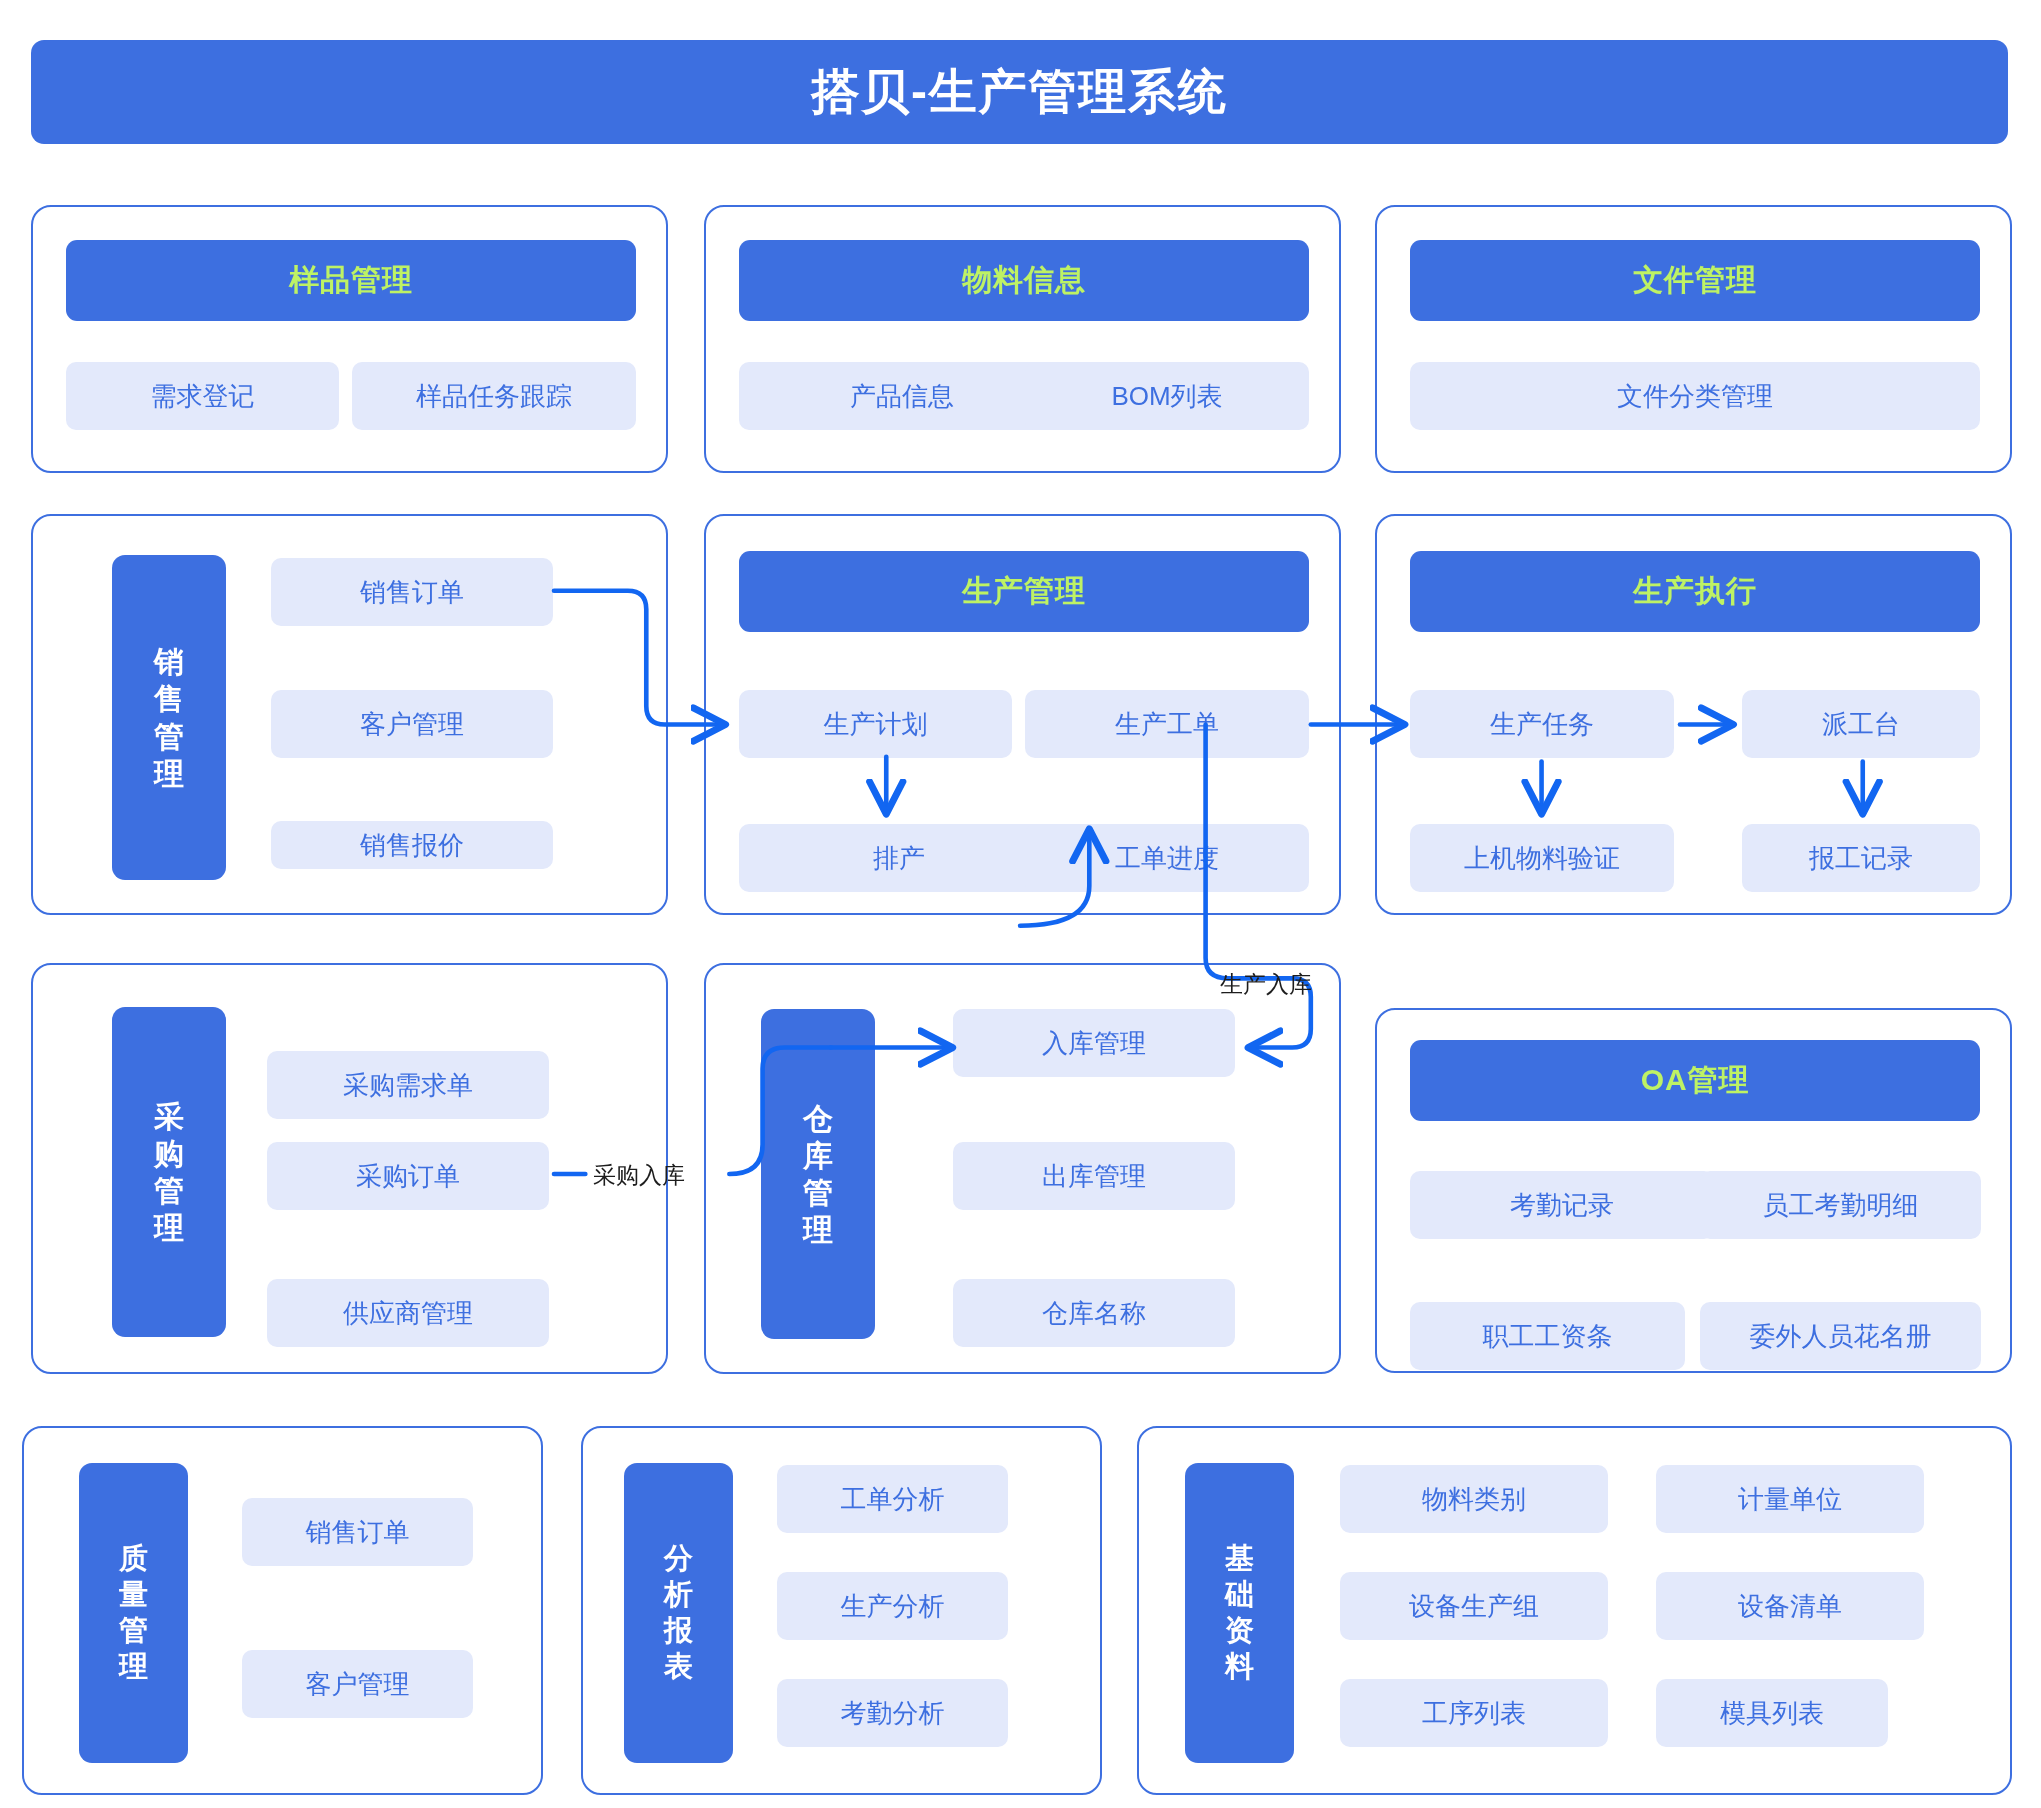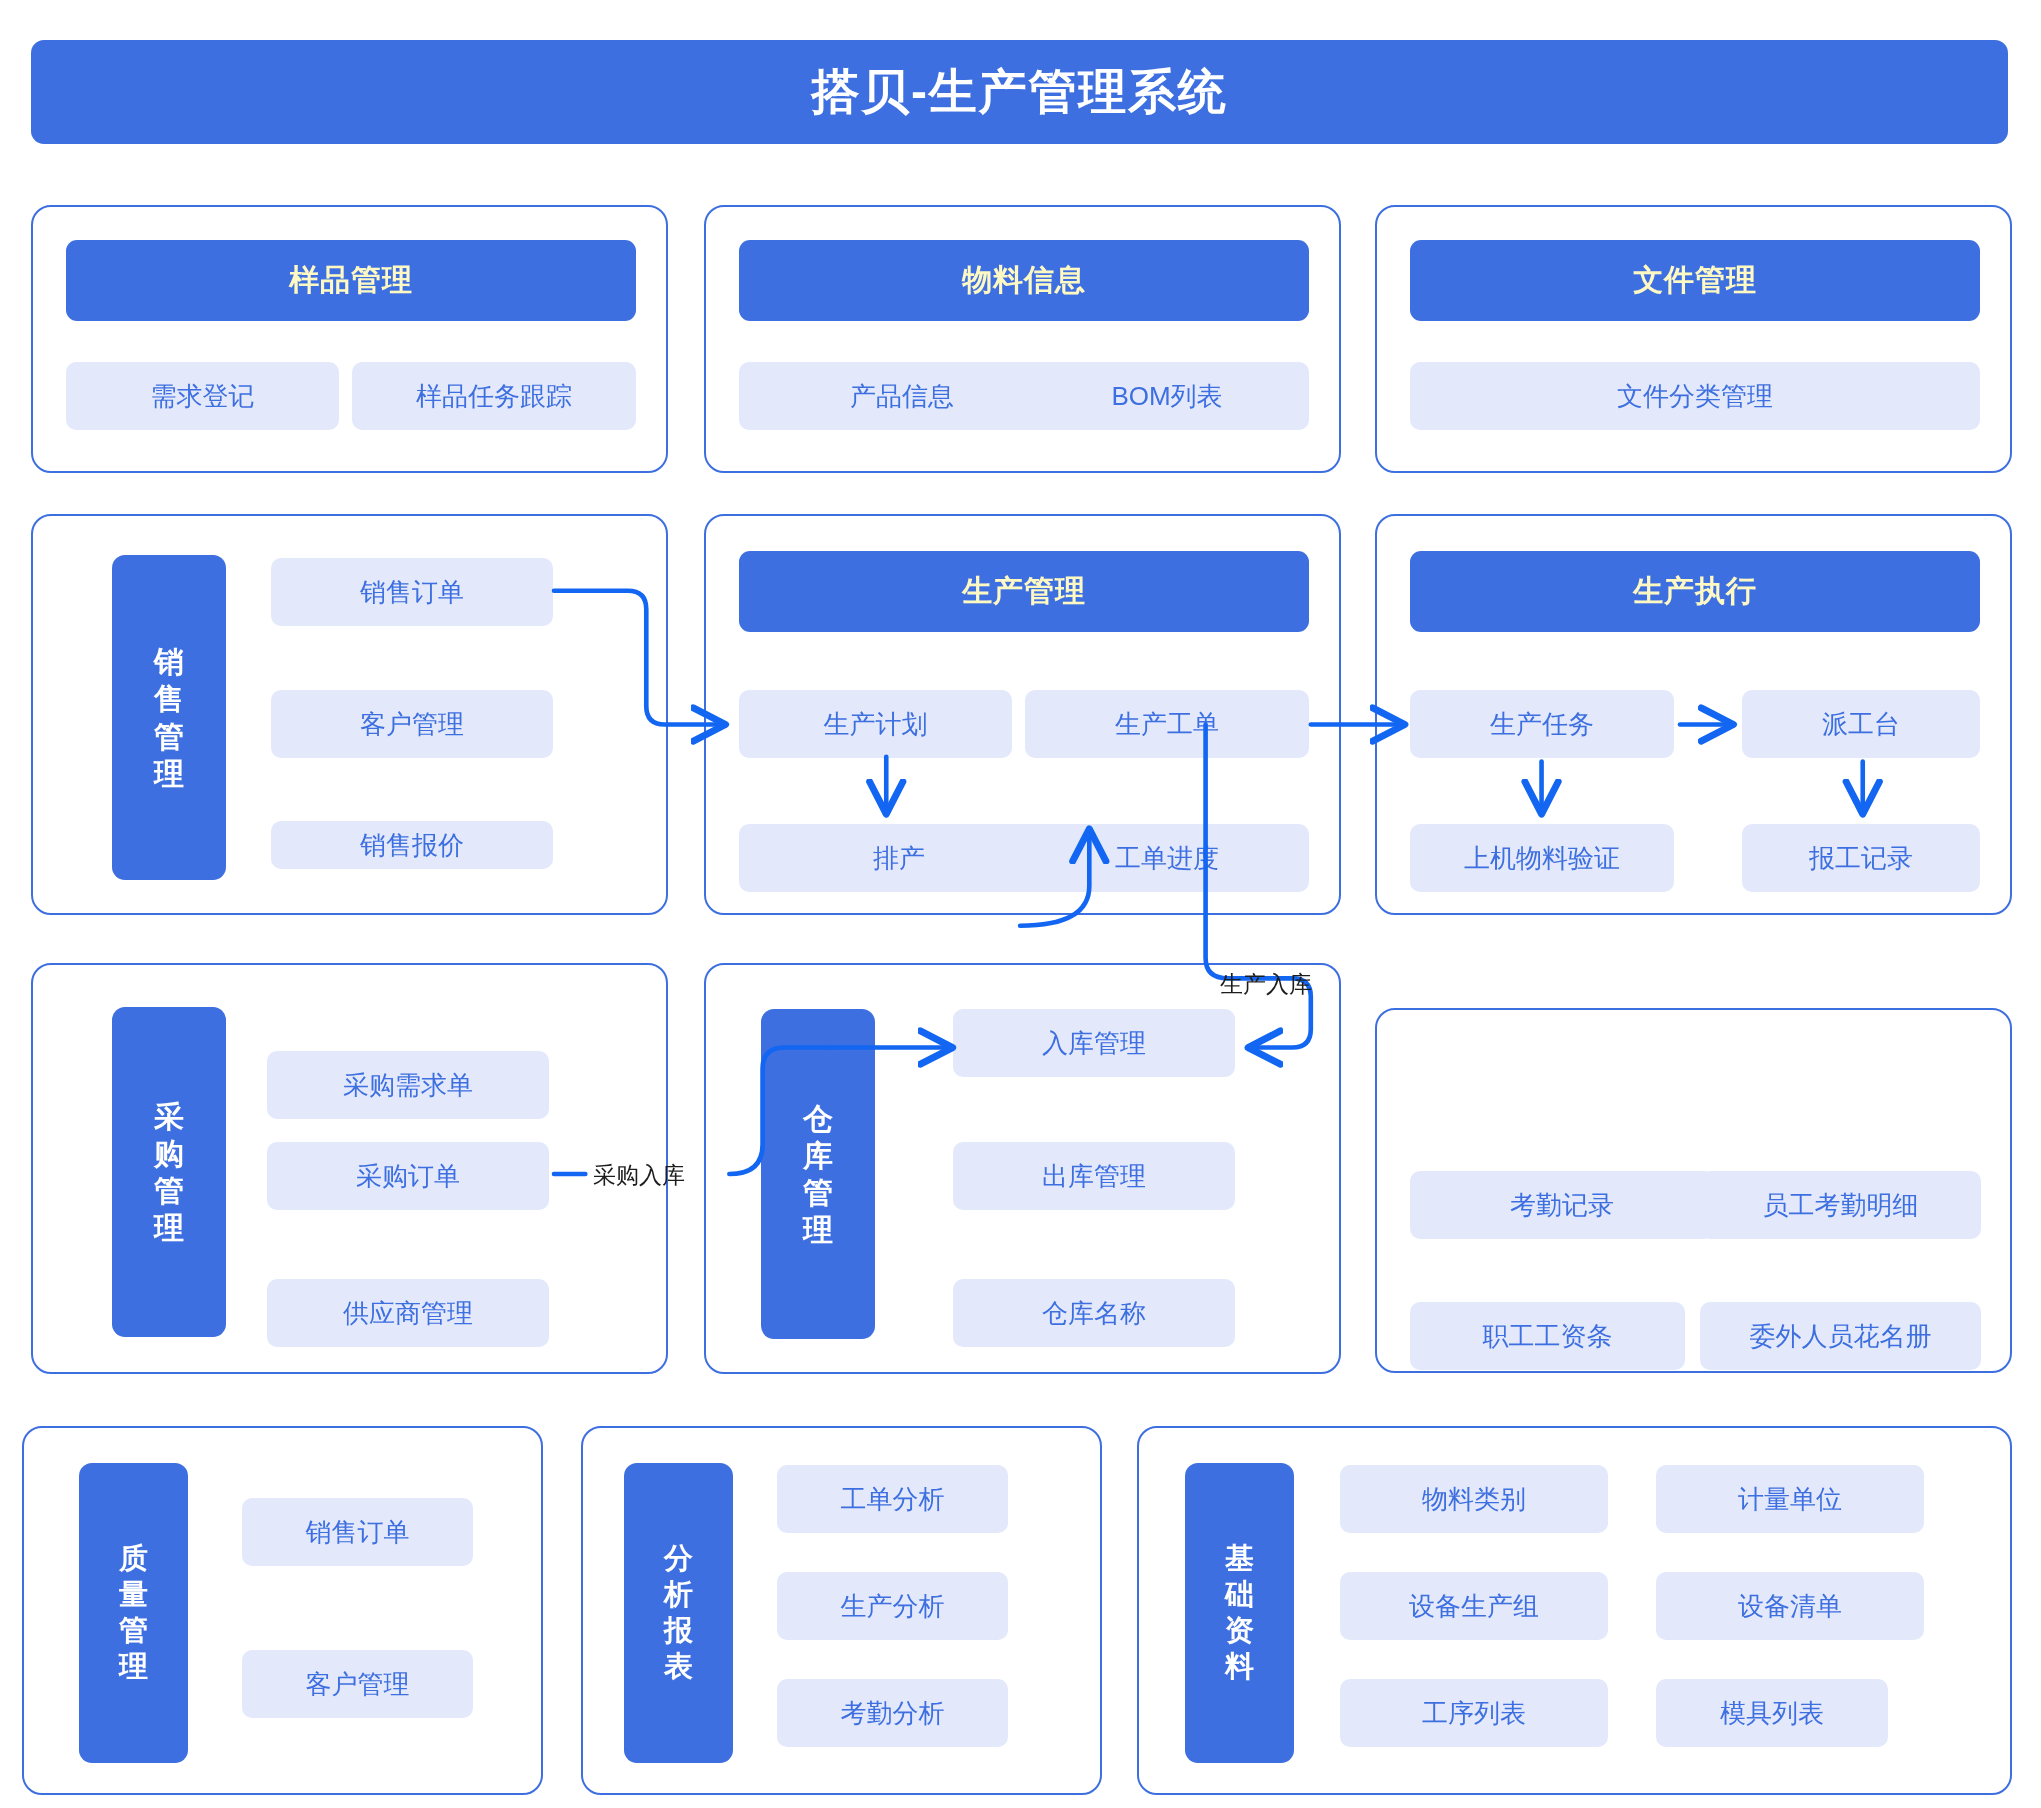--- a/index.html
+++ b/index.html
@@ -28,21 +28,21 @@
     border-radius:20px;
     background:#ffffff;
     box-sizing:border-box;
   }
 
   
   .hdr{
     position:absolute;
     background:#3d6fe0;border-radius:11px;
     display:flex;align-items:center;justify-content:center;
-    color:#fef9c3;font-size:30px;font-weight:bold;letter-spacing:0.9px;
+    color:#bef264;font-size:30px;font-weight:bold;letter-spacing:0.9px;
   }
 
   
   .vlabel{
     position:absolute;
     background:#3d6fe0;border-radius:13px;
     display:flex;flex-direction:column;align-items:center;justify-content:center;
     color:#fff;font-size:30px;font-weight:bold;line-height:1.24;
     writing-mode:horizontal-tb;
   }
@@ -193,20 +193,23 @@
     </div>
     <div class="chip" style="left:247px;top:177px;width:282px;height:68px;">
       <span>出库管理</span>
     </div>
     <div class="chip" style="left:247px;top:314px;width:282px;height:68px;">
       <span>仓库名称</span>
     </div>
   </div>
 
   <div class="card" style="left:1375px;top:1008px;width:637px;height:365px;">
+    <div class="hdr" style="left:33px;top:29.5px;width:570px;height:81px;">
+      <span>OA管理</span>
+    </div>
     <div class="chip" style="left:33px;top:161px;width:304px;height:68px;">
       <span>考勤记录</span>
     </div>
     <div class="chip" style="left:323px;top:161px;width:281px;height:68px;">
       <span>员工考勤明细</span>
     </div>
     <div class="chip" style="left:33px;top:292px;width:275px;height:68px;">
       <span>职工工资条</span>
     </div>
     <div class="chip" style="left:323px;top:292px;width:281px;height:68px;">

